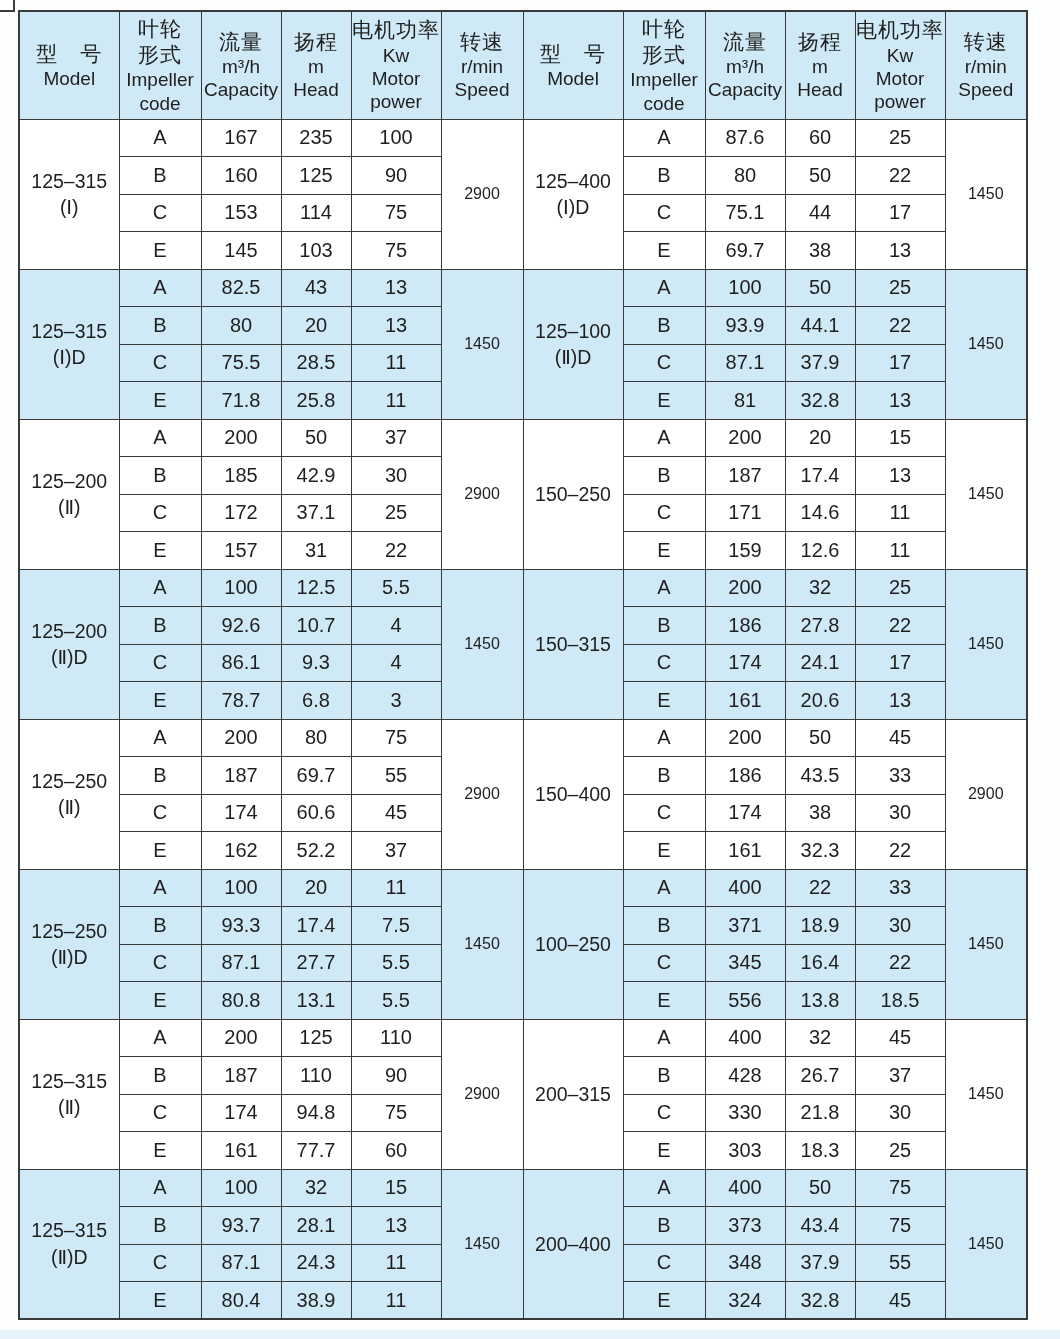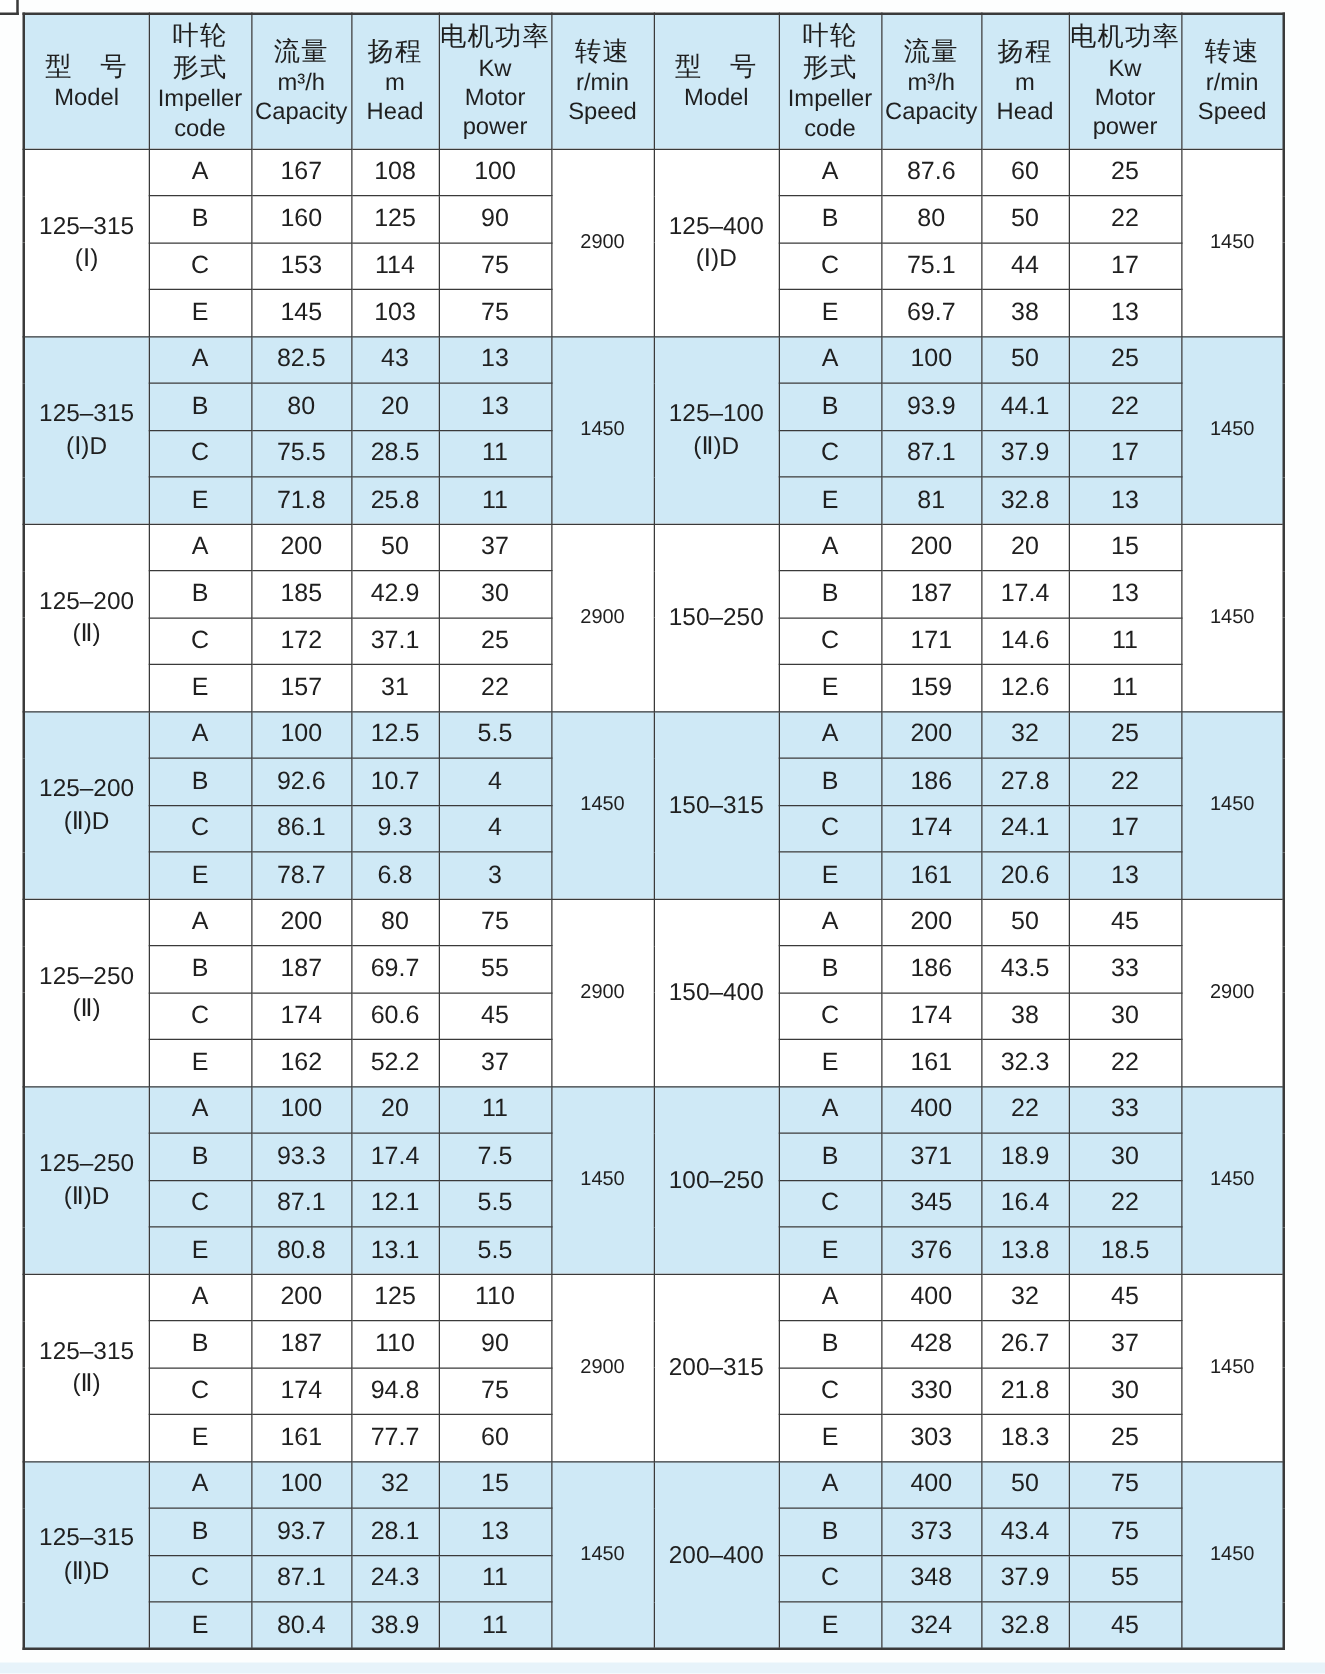--- a/index.html
+++ b/index.html
@@ -153,21 +153,21 @@
         </tr>
       </thead>
     <tbody>
         <tr class="">
           <td class="model-cell" rowspan="4">
             <div class="model-line">125–315</div>
             <div class="model-line">(Ⅰ)</div>
           </td>
           <td class="data-cell">A</td>
           <td class="data-cell">167</td>
-          <td class="data-cell">108</td>
+          <td class="data-cell">235</td>
           <td class="data-cell">100</td>
           <td class="speed-cell" rowspan="4">2900</td>
           <td class="model-cell" rowspan="4">
             <div class="model-line">125–400</div>
             <div class="model-line">(Ⅰ)D</div>
           </td>
           <td class="data-cell">A</td>
           <td class="data-cell">87.6</td>
           <td class="data-cell">60</td>
           <td class="data-cell">25</td>
@@ -425,34 +425,34 @@
           <td class="data-cell">17.4</td>
           <td class="data-cell">7.5</td>
           <td class="data-cell">B</td>
           <td class="data-cell">371</td>
           <td class="data-cell">18.9</td>
           <td class="data-cell">30</td>
         </tr>
         <tr class="shaded">
           <td class="data-cell">C</td>
           <td class="data-cell">87.1</td>
-          <td class="data-cell">12.1</td>
+          <td class="data-cell">27.7</td>
           <td class="data-cell">5.5</td>
           <td class="data-cell">C</td>
           <td class="data-cell">345</td>
           <td class="data-cell">16.4</td>
           <td class="data-cell">22</td>
         </tr>
         <tr class="shaded">
           <td class="data-cell">E</td>
           <td class="data-cell">80.8</td>
           <td class="data-cell">13.1</td>
           <td class="data-cell">5.5</td>
           <td class="data-cell">E</td>
-          <td class="data-cell">376</td>
+          <td class="data-cell">556</td>
           <td class="data-cell">13.8</td>
           <td class="data-cell">18.5</td>
         </tr>
         <tr class="">
           <td class="model-cell" rowspan="4">
             <div class="model-line">125–315</div>
             <div class="model-line">(Ⅱ)</div>
           </td>
           <td class="data-cell">A</td>
           <td class="data-cell">200</td>

